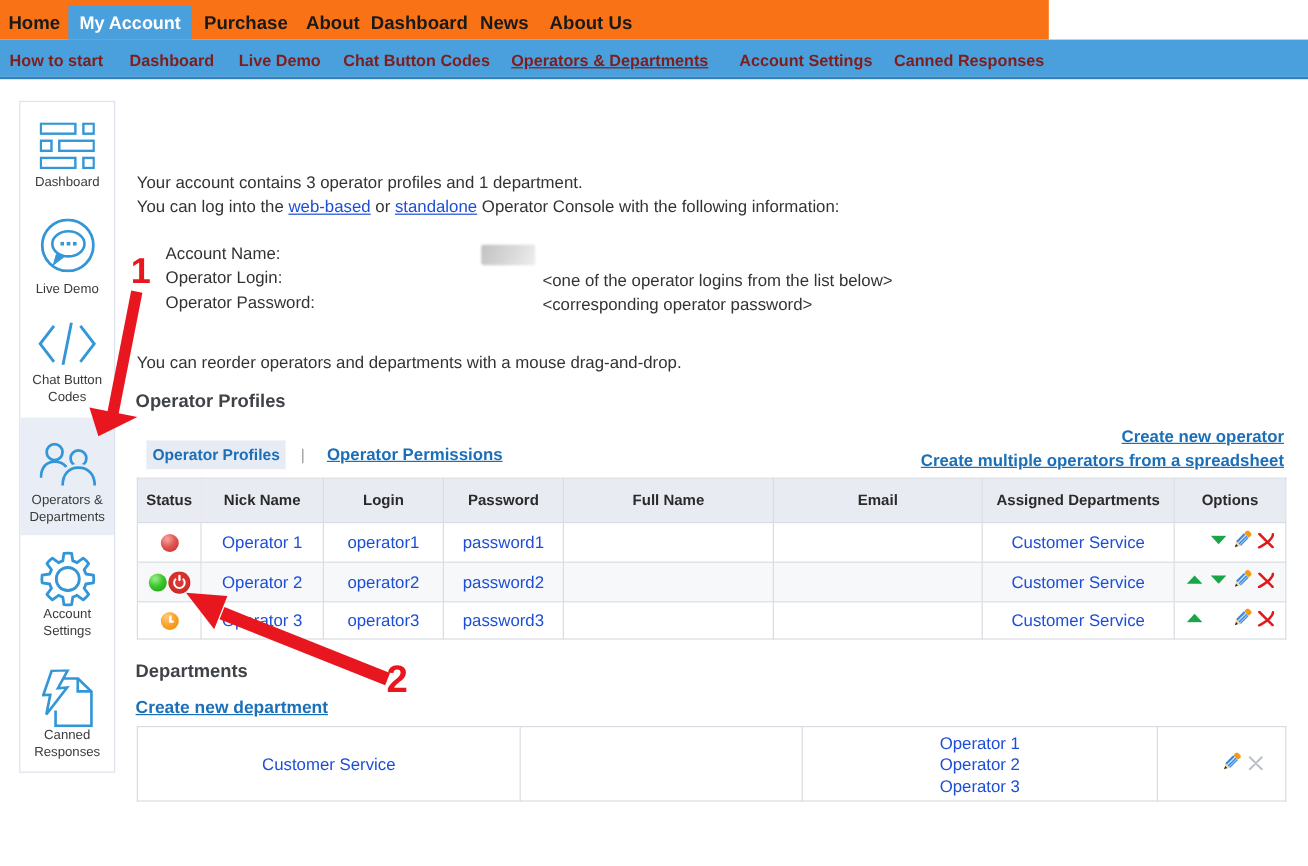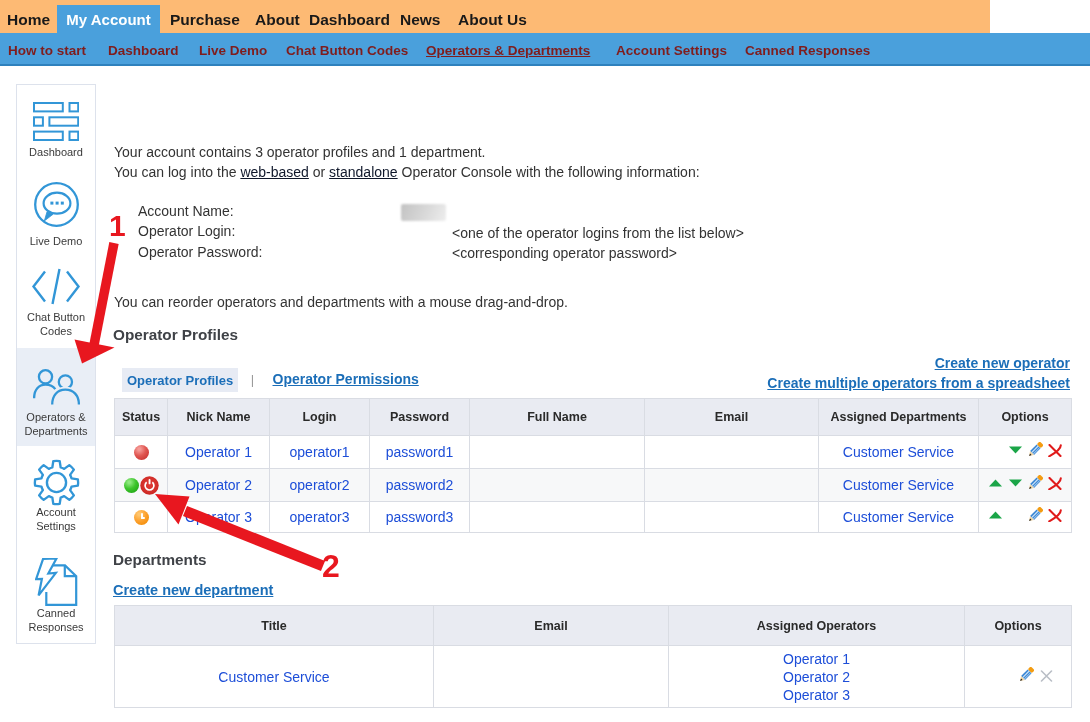--- a/index.html
+++ b/index.html
@@ -1,39 +1,39 @@
 <!DOCTYPE html>
 <html><head>
 <meta charset="utf-8">
 <style>
 * { margin:0; padding:0; box-sizing:border-box; }
 html,body { width:1090px; height:722px; background:#fff; font-family:"Liberation Sans", sans-serif; overflow:hidden; }
 #page { position:relative; width:1090px; height:722px; background:#fff; }
 .abs { position:absolute; }
 
 
-#topnav { position:absolute; left:0; top:0; width:990px; height:33px; background:#fdba74; }
+#topnav { position:absolute; left:0; top:0; width:874px; height:33px; background:#f97316; }
 #topnav .item { position:absolute; top:11px; font-size:15.5px; font-weight:bold; color:#191919; white-space:nowrap; }
 #mytab { position:absolute; left:57px; top:5px; width:103px; height:28px; background:#4aa0dc; }
 #mytab span { position:absolute; left:0; width:103px; text-align:center; top:6px; color:#fff; font-size:15px; font-weight:bold; }
 
 
 #subnav { position:absolute; left:0; top:33px; width:1090px; height:31px; background:#4aa0dc; }
 #subnav .item { position:absolute; top:10px; font-size:13.5px; font-weight:bold; color:#7f1d1d; white-space:nowrap; }
 #subnav .active { text-decoration:underline; }
 #subnavline { position:absolute; left:0; top:64px; width:1090px; height:2px; background:#2e81bd; }
 
 
 #sidebar { position:absolute; left:16px; top:84px; width:80px; height:560px; background:#fff; border:1px solid #dde2ec; }
 .sb-item { position:absolute; left:0; width:78px; text-align:center; }
 .sb-label { font-size:11px; color:#3a3a3a; line-height:14px; }
 .sb-item svg { display:block; margin:0 auto; }
 #sb-active { position:absolute; left:0px; top:263px; width:78px; height:98px; background:#e9eef6; }
 .body13 { font-size:14px; color:#333; }
-a.lk { color:#0f172a; text-decoration:underline; }
+a.lk { color:#1d4ed8; text-decoration:underline; }
 a.blk { color:#1b6eb8; font-weight:bold; text-decoration:underline; }
 .sechead { font-size:15.3px; font-weight:bold; color:#3f4247; }
 
 
 table.grid { border-collapse:collapse; table-layout:fixed; }
 table.grid td, table.grid th { border:1px solid #d9dce3; font-size:14px; color:#1d4ed8; text-align:center; vertical-align:middle; overflow:hidden; }
 table.grid th { background:#e9ebf2; font-size:12.5px; font-weight:bold; color:#2a2a2a; }
 tr.alt td { background:#f7f8f9; }
 
 
@@ -319,26 +319,20 @@
   <div class="abs" style="left:113px; top:582px; font-size:14.5px;"><a class="blk" href="#">Create new department</a></div>
 
   <table class="grid abs" style="left:114px; top:605px; width:957px;">
     <colgroup>
       <col style="width:319px">
         <col style="width:235px">
         <col style="width:296px">
         <col style="width:107px">
     </colgroup>
     <tbody>
-        <tr style="height:40px;">
-      <th>Title</th>
-          <th>Email</th>
-          <th>Assigned Operators</th>
-          <th>Options</th>
-    </tr>
     <tr style="height:62px;">
       <td>Customer Service</td>
       <td></td>
       <td style="line-height:18px;">Operator 1<br>Operator 2<br>Operator 3</td>
       <td style="text-align:left; padding-left:53px;"><span style="display:inline-block;vertical-align:middle;"><svg width="16" height="16" viewBox="0 0 16 16">
                 <g transform="rotate(45 8 8)">
                   <rect x="5.2" y="-1.5" width="5.6" height="4.2" rx="1.4" fill="#f39c12"></rect>
                   <rect x="5.2" y="2.9" width="5.6" height="9.3" fill="#3b87d4"></rect>
                   <rect x="6.9" y="2.9" width="1.1" height="9.3" fill="#cfe3f7"></rect>
                   <rect x="9.1" y="2.9" width="0.9" height="9.3" fill="#9ec7ee"></rect>

